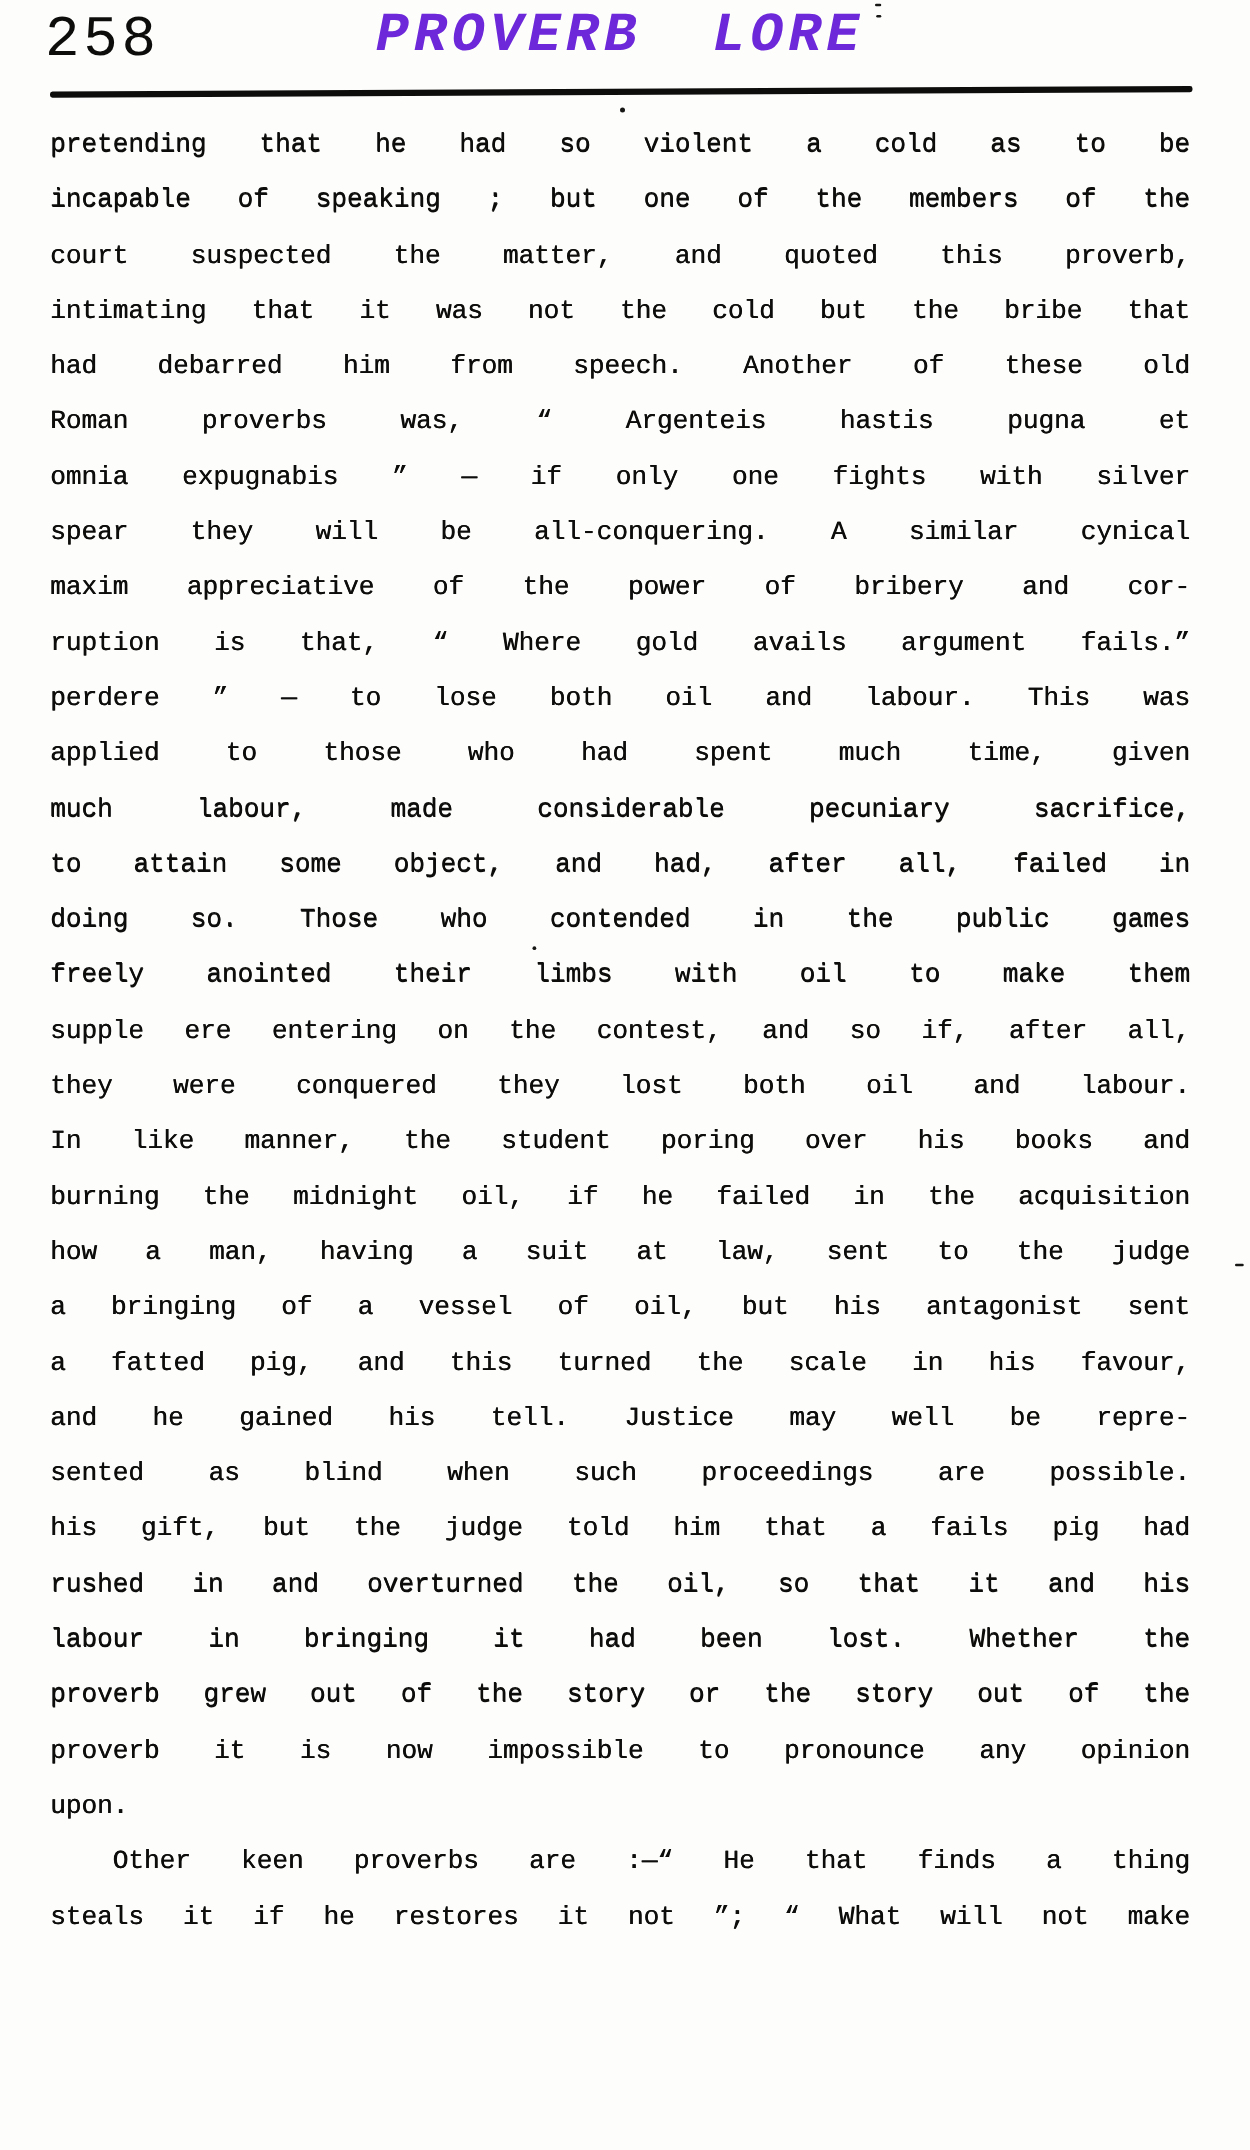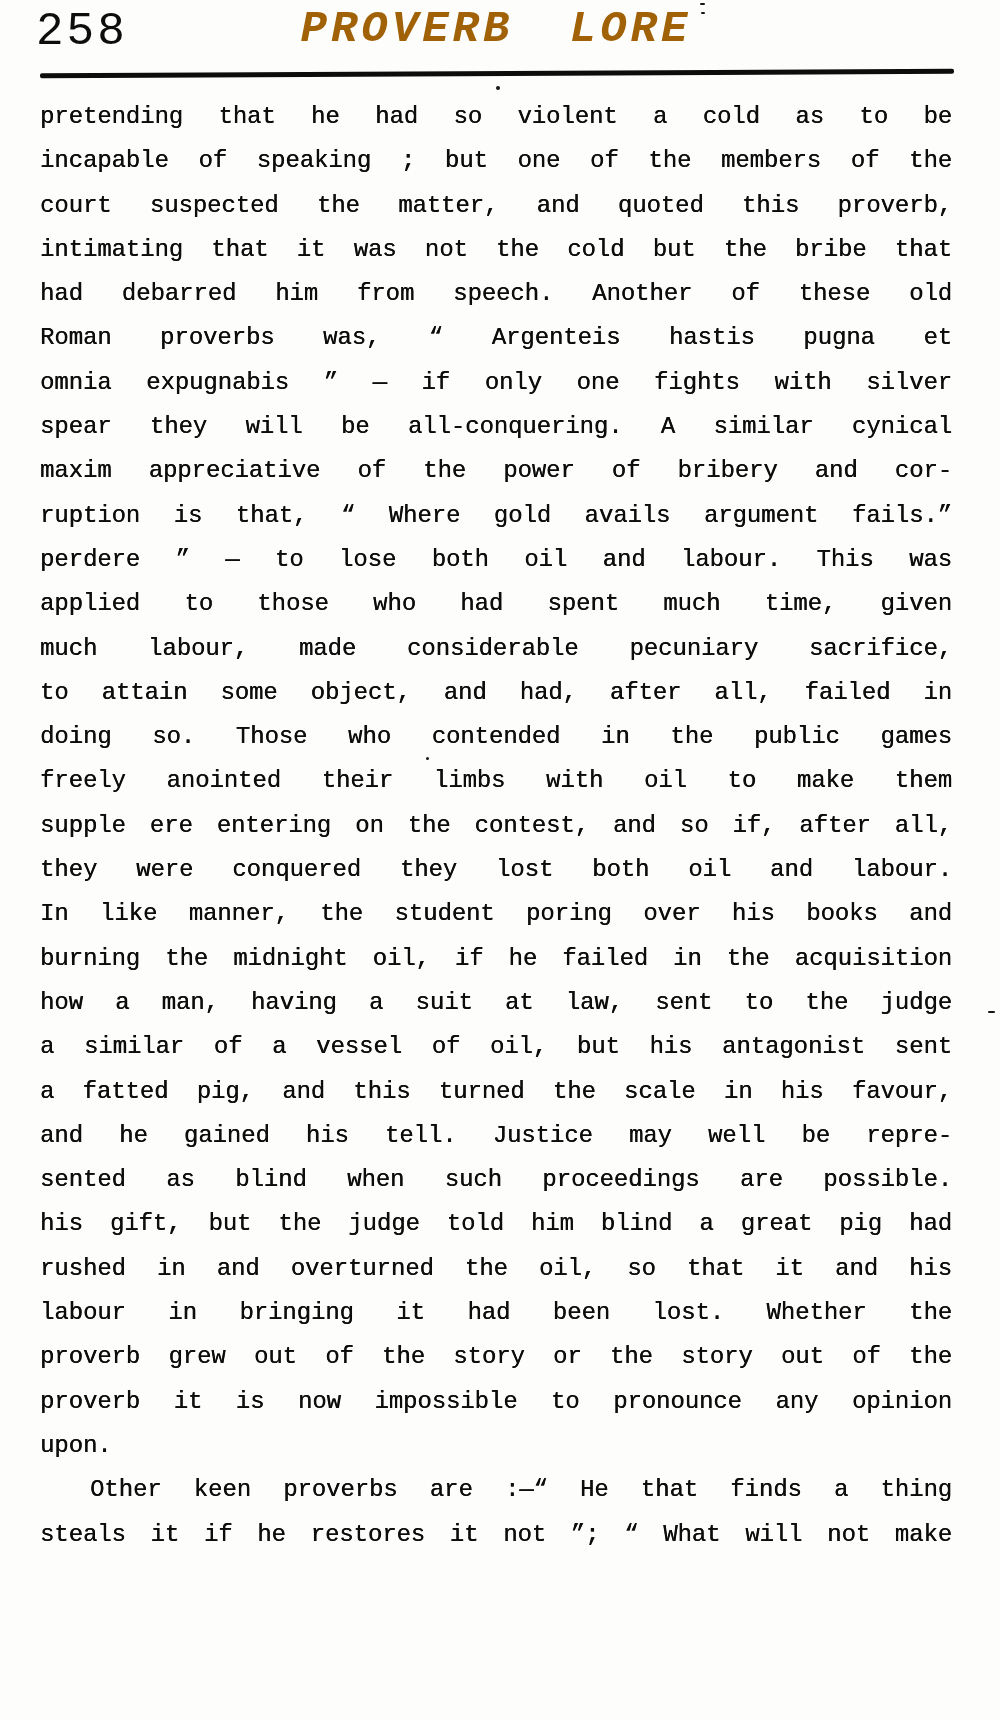--- a/index.html
+++ b/index.html
@@ -32,42 +32,42 @@
     left: 40px;
     top: 2px;
     width: 912px;
     text-align: center;
     font-size: 44px;
     line-height: 54px;
     font-style: italic;
     font-weight: bold;
     letter-spacing: 4px;
     word-spacing: 26px;
-    color: #a16207;
+    color: #6d28d9;
   }
   .header-rule {
     position: absolute;
     left: 40px;
     top: 71px;
     width: 914px;
     height: 5px;
     background: #0d0d0c;
     border-radius: 2px;
     transform: rotate(-0.28deg);
   }
 
   
   .text-block {
     position: absolute;
     left: 40px;
     top: 95px;
     width: 912px;
   }
   .line {
-    font-size: 24px;
+    font-size: 21px;
     line-height: 44.3px;
     letter-spacing: -0.1px;
     text-align: justify;
     text-align-last: justify;
     text-justify: inter-word;
     white-space: normal;
     text-shadow: 0.3px 0.2px 0 currentColor;
   }
   .line.end  { text-align-last: left; }
   .line.indent { text-indent: 50px; }
@@ -110,25 +110,25 @@
       <div class="line">applied to those who had spent much time, given</div>
       <div class="line">much labour, made considerable pecuniary sacrifice,</div>
       <div class="line">to attain some object, and had, after all, failed in</div>
       <div class="line">doing so.  Those who contended in the public games</div>
       <div class="line">freely anointed their limbs with oil to make them</div>
       <div class="line">supple ere entering on the contest, and so if, after all,</div>
       <div class="line">they were conquered they lost both oil and labour.</div>
       <div class="line">In like manner, the student poring over his books and</div>
       <div class="line">burning the midnight oil, if he failed in the acquisition</div>
       <div class="line">how a man, having a suit at law, sent to the judge</div>
-      <div class="line">a similar of a vessel of oil, but his antagonist sent</div>
+      <div class="line">a bringing of a vessel of oil, but his antagonist sent</div>
       <div class="line">a fatted pig, and this turned the scale in his favour,</div>
       <div class="line">and he gained his tell.  Justice may well be repre-</div>
       <div class="line">sented as blind when such proceedings are possible.</div>
-      <div class="line">his gift, but the judge told him blind a great pig had</div>
+      <div class="line">his gift, but the judge told him that a fails pig had</div>
       <div class="line">rushed in and overturned the oil, so that it and his</div>
       <div class="line">labour in bringing it had been lost.  Whether the</div>
       <div class="line">proverb grew out of the story or the story out of the</div>
       <div class="line">proverb it is now impossible to pronounce any opinion</div>
       <div class="line end">upon.</div>
       <div class="line indent">Other keen proverbs are :—“ He that finds a thing</div>
       <div class="line">steals it if he restores it not ”; “ What will not make</div>
     </div>
 
   <div class="speck s1"></div>

